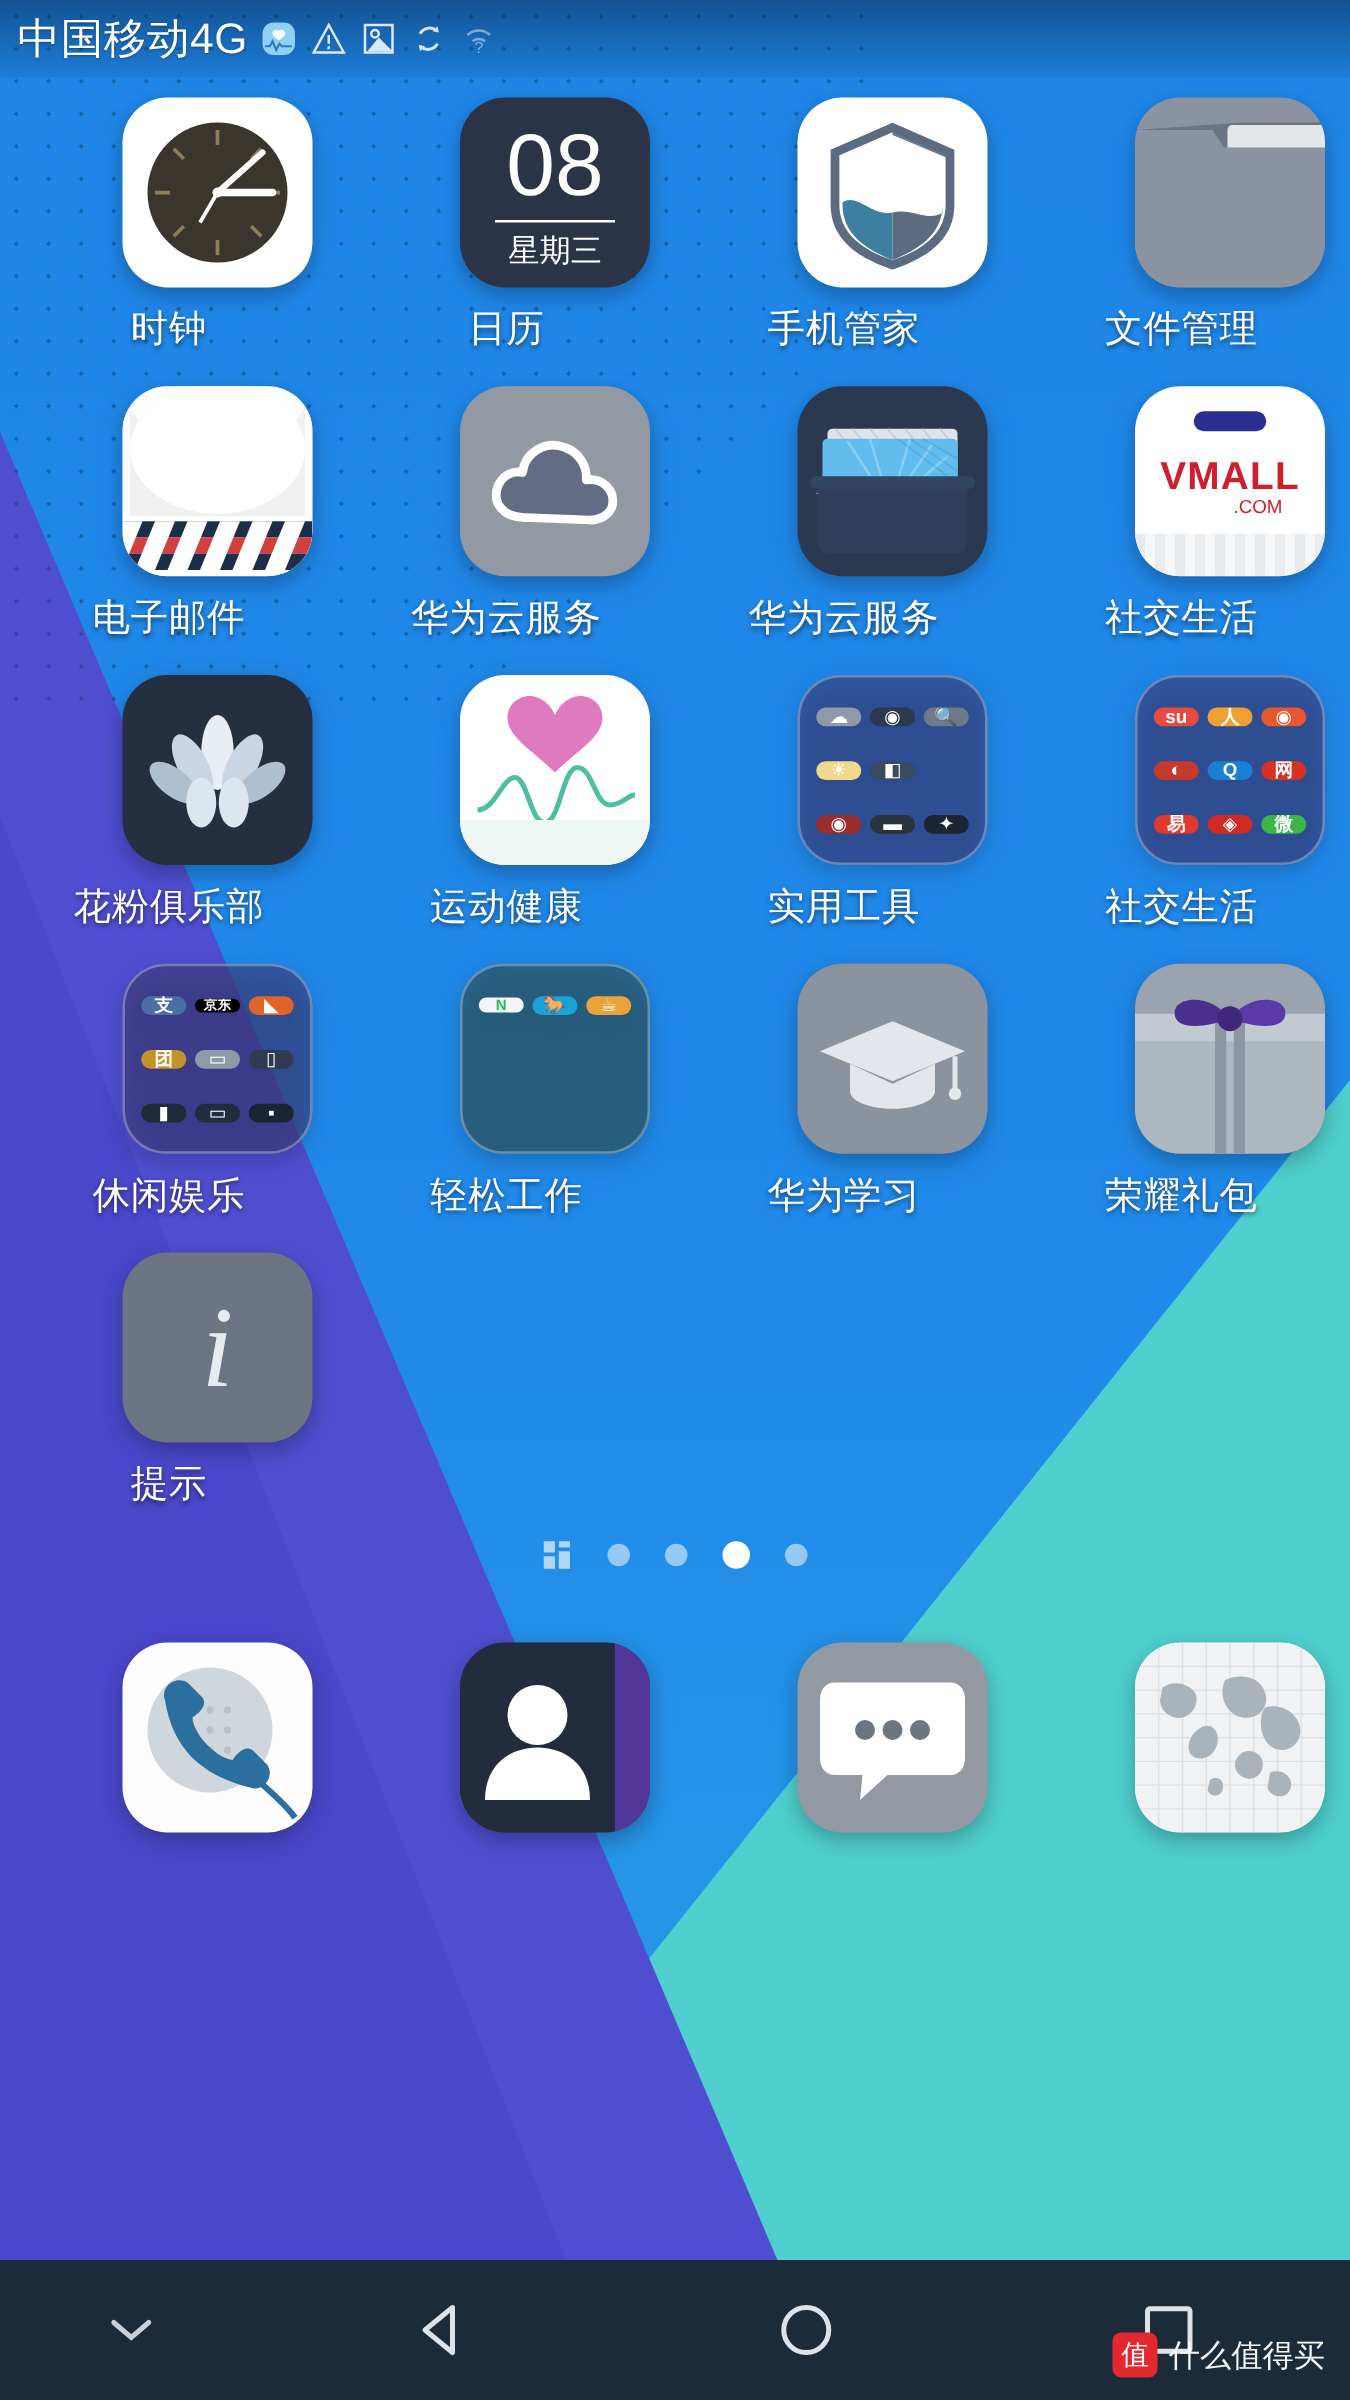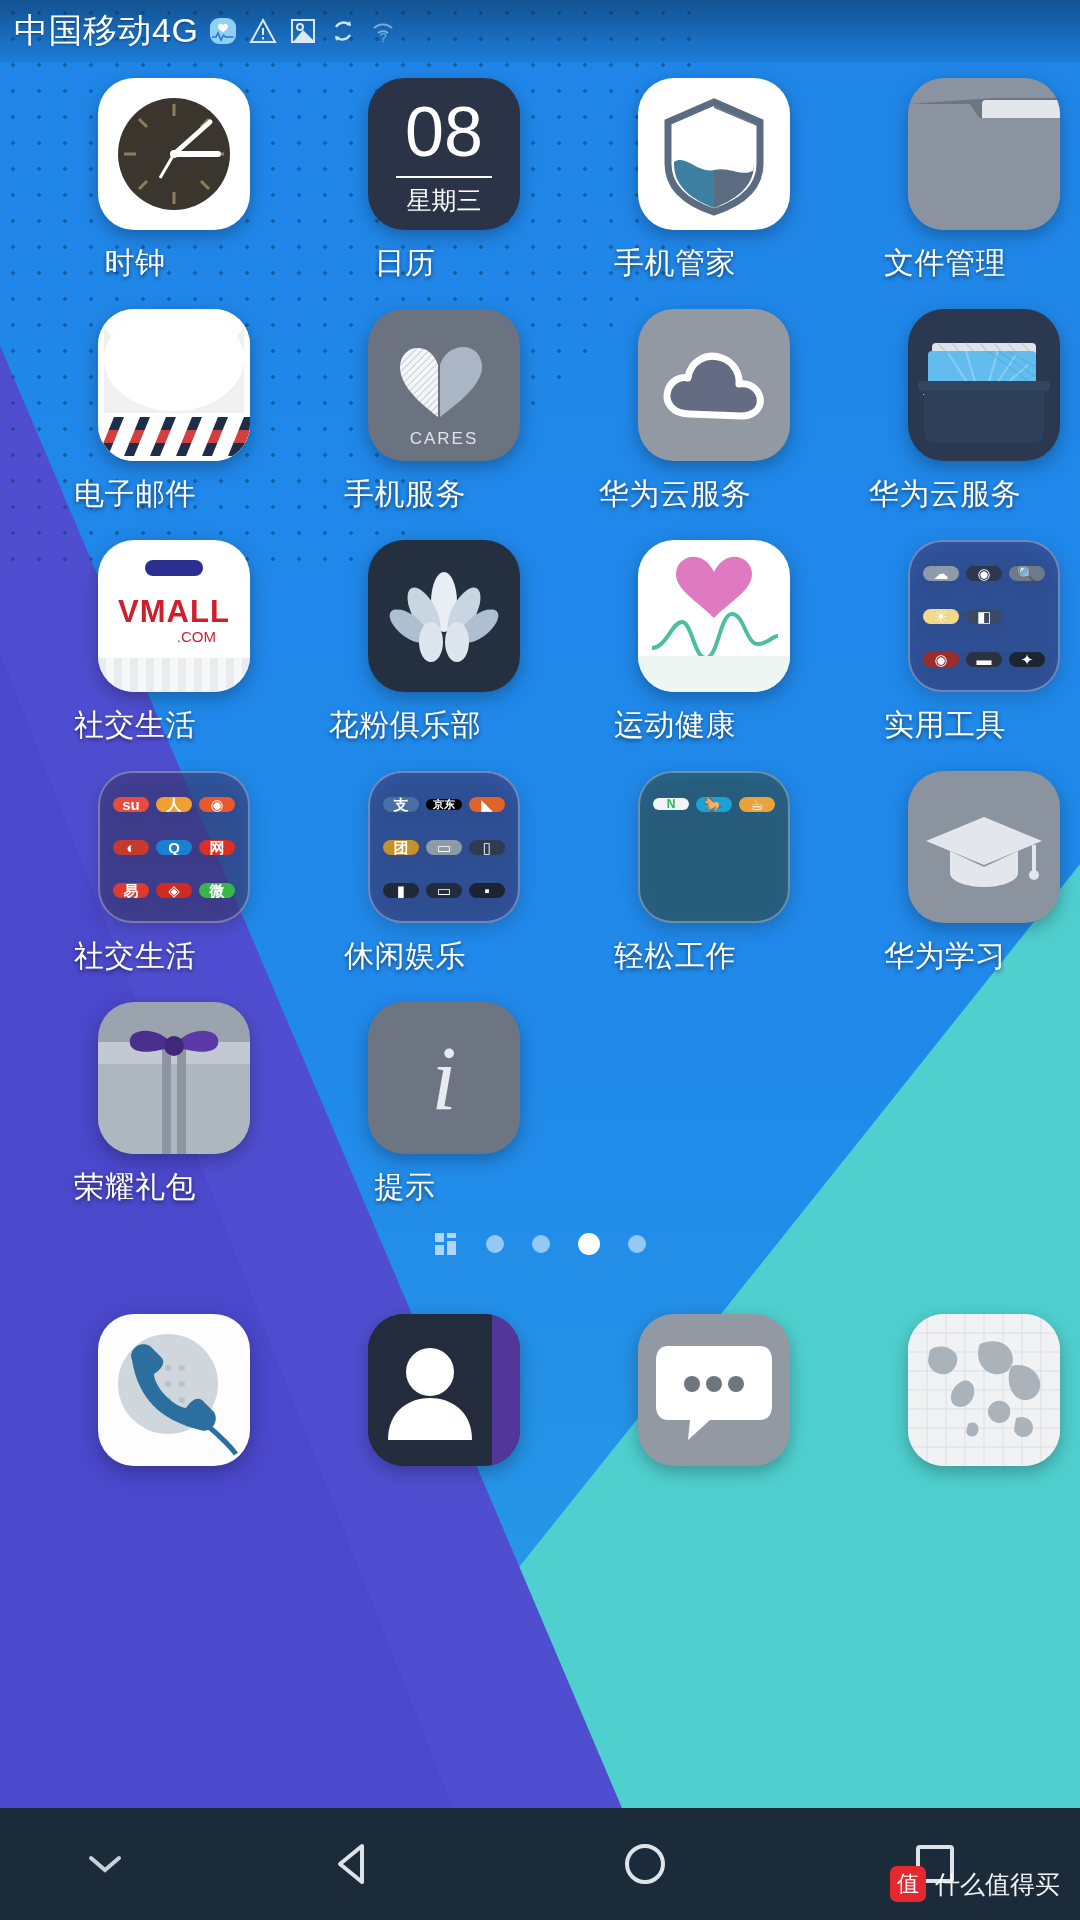--- a/index.html
+++ b/index.html
@@ -228,38 +228,20 @@
             <path d="M104 108 l16 0 -16 39 -16 0z"></path>
               <path d="M130 108 l16 0 -16 39 -16 0z"></path>
           </g>
           <rect x="0" y="147" width="152" height="5" fill="#fff"></rect>
         </svg>
       </div>
     </div>
     <div class="label">电子邮件</div>
   </div>
 
-  <div class="cell">
-    <div class="icon-wrap">
-      <div class="icon" style="background:#6b7280;flex-direction:column">
-        <svg width="120" height="96" viewBox="0 0 120 96" style="margin-top:10px">
-          <defs>
-              <pattern id="hatch" width="5" height="5" patternUnits="userSpaceOnUse" patternTransform="rotate(45)">
-            <rect width="5" height="5" fill="#f4f6f8"></rect>
-                <line x1="0" y1="0" x2="0" y2="5" stroke="#b9c2cc" stroke-width="1.6"></line>
-          </pattern>
-            </defs>
-          <path d="M54 86 C30 68 16 52 16 36 C16 22 28 14 40 18 C48 21 52 28 54 34 Z" fill="url(#hatch)"></path>
-          <path d="M56 86 C80 68 98 52 98 36 C98 20 84 12 70 18 C62 21 58 28 56 34 Z" fill="#aab6c4"></path>
-        </svg>
-        <div style="color:#dfe4ea;font-size:17px;letter-spacing:2px;margin-top:2px">CARES</div>
-      </div>
-    </div>
-    <div class="label">手机服务</div>
-  </div>
 
   <div class="cell">
     <div class="icon-wrap">
       <div class="icon" style="background:#9299a3">
         <svg width="120" height="90" viewBox="0 0 120 90">
           <path d="M36 74 C18 74 10 62 14 50 C17 41 26 36 34 38 C36 22 52 12 68 18 C80 22 86 34 85 44 C98 42 108 52 106 64 C104 72 96 76 88 76 Z" fill="#646c84" stroke="#fff" stroke-width="7" stroke-linejoin="round"></path>
         </svg>
       </div>
     </div>
     <div class="label">华为云服务</div>

